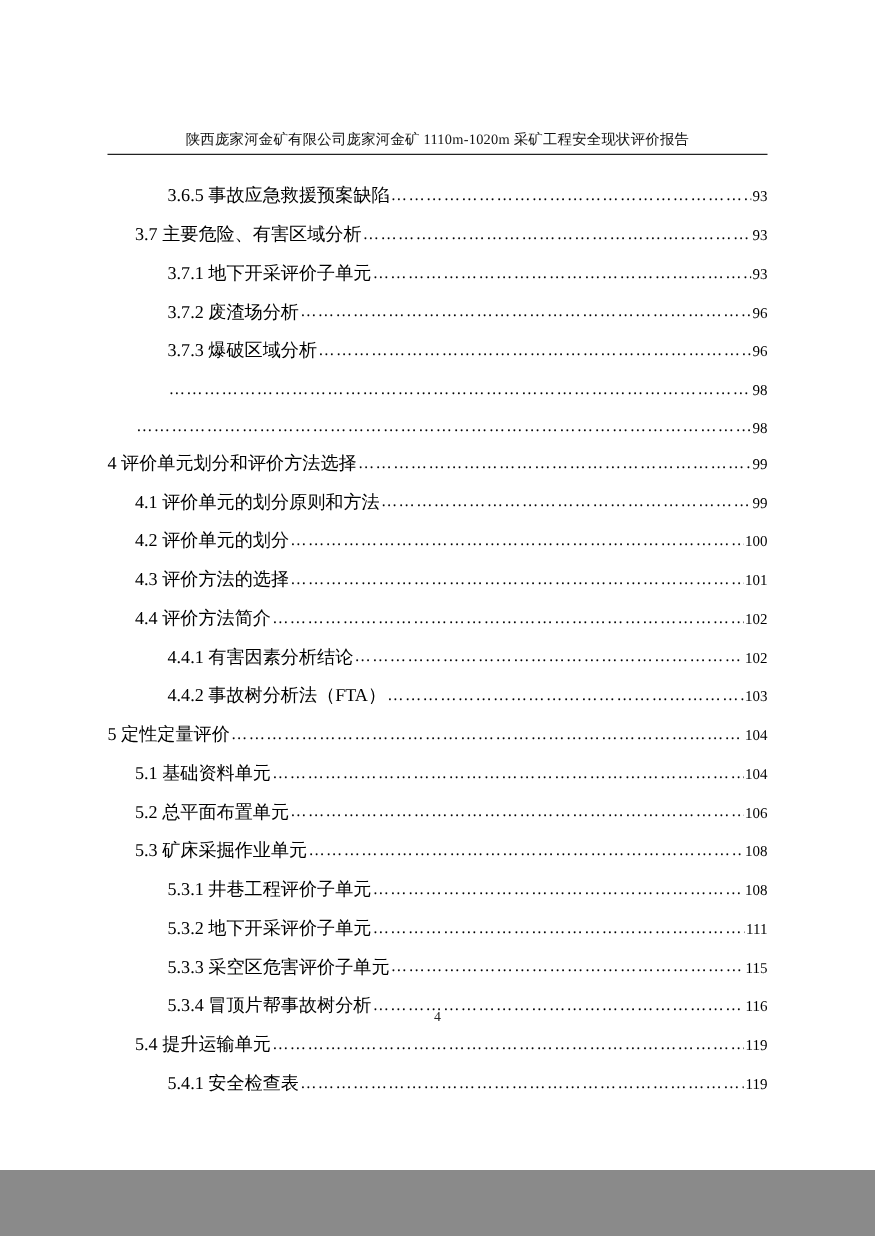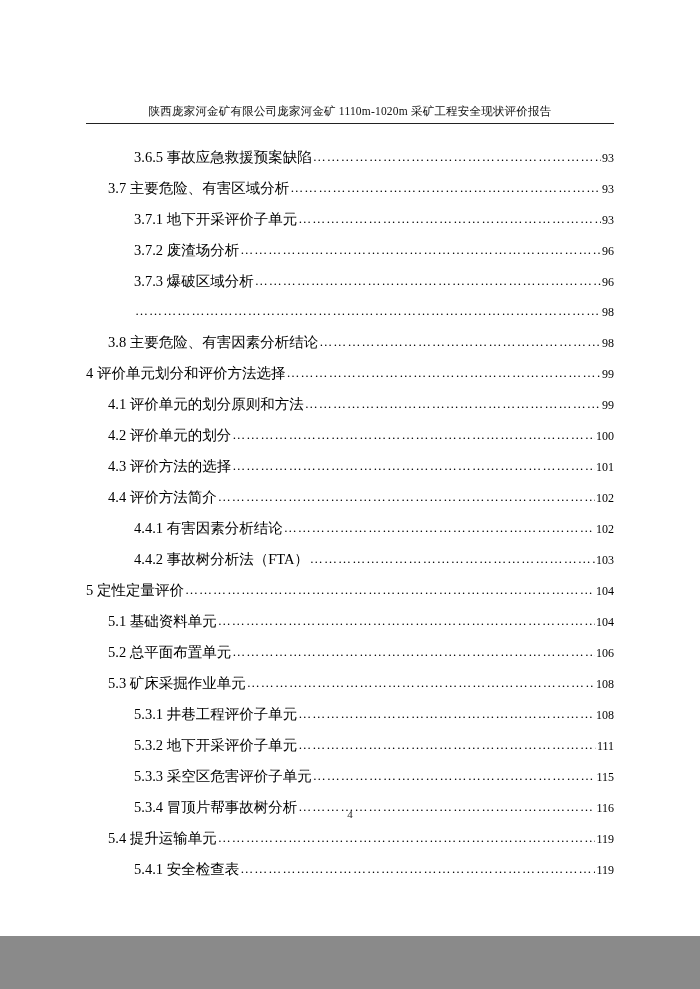--- a/index.html
+++ b/index.html
@@ -119,21 +119,20 @@
         <div class="toc-entry lvl3">
           <span class="toc-label">3.7.3 爆破区域分析</span>
           <span class="toc-dots">…………………………………………………………………………………………………………………………………………</span>
           <span class="toc-page">96</span>
         </div>
         <div class="toc-entry lvl3">
           <span class="toc-dots">…………………………………………………………………………………………………………………………………………</span>
           <span class="toc-page">98</span>
         </div>
         <div class="toc-entry lvl2">
-          <span class="toc-label">3.8 主要危险、有害因素分析结论</span>
           <span class="toc-dots">…………………………………………………………………………………………………………………………………………</span>
           <span class="toc-page">98</span>
         </div>
         <div class="toc-entry lvl1">
           <span class="toc-label">4 评价单元划分和评价方法选择</span>
           <span class="toc-dots">…………………………………………………………………………………………………………………………………………</span>
           <span class="toc-page">99</span>
         </div>
         <div class="toc-entry lvl2">
           <span class="toc-label">4.1 评价单元的划分原则和方法</span>

